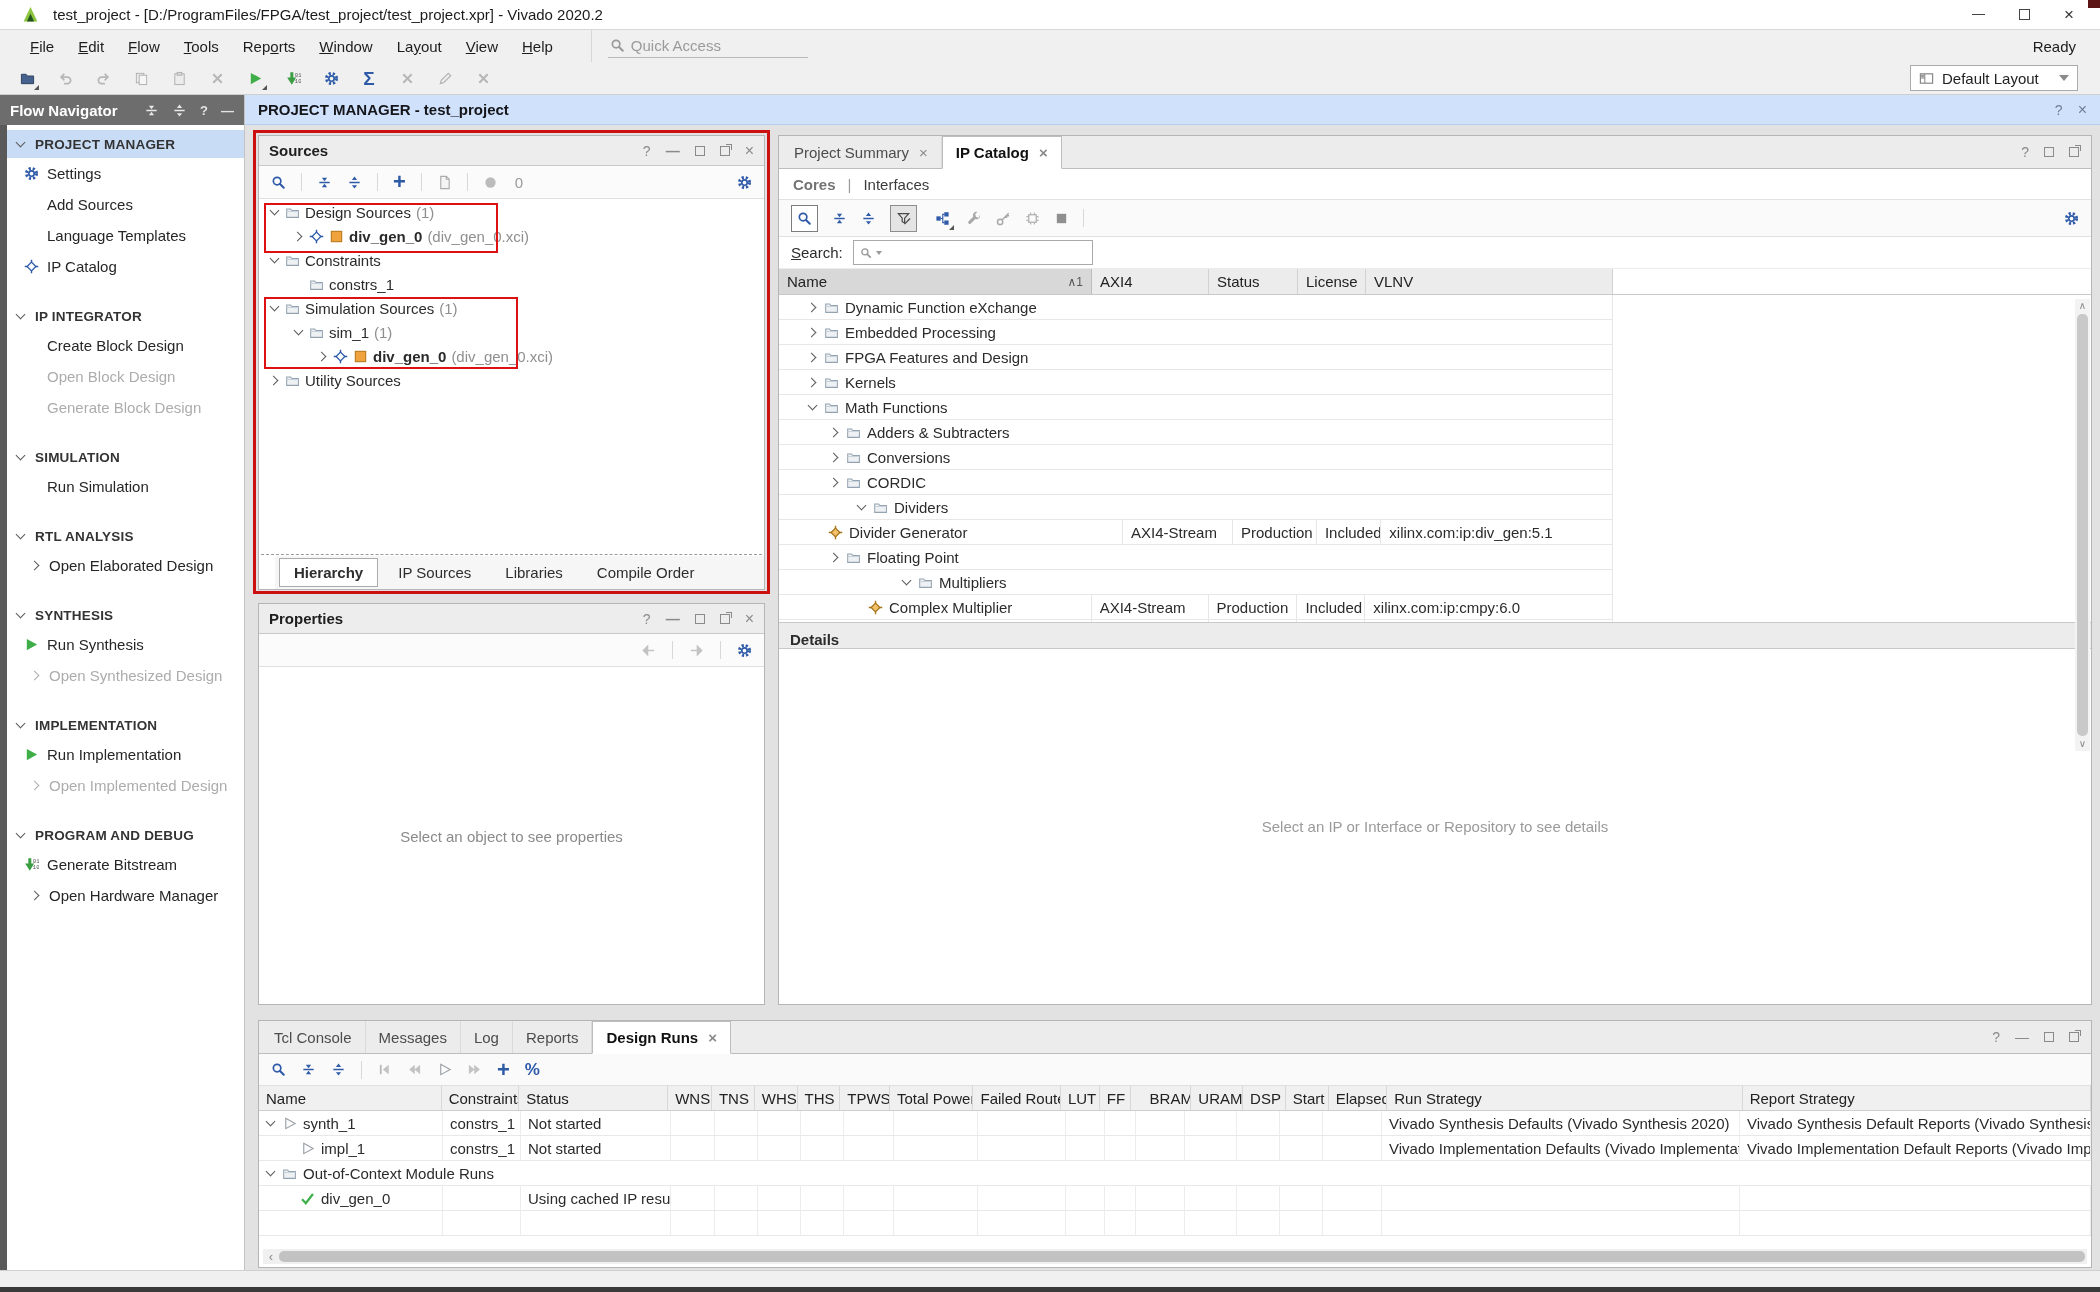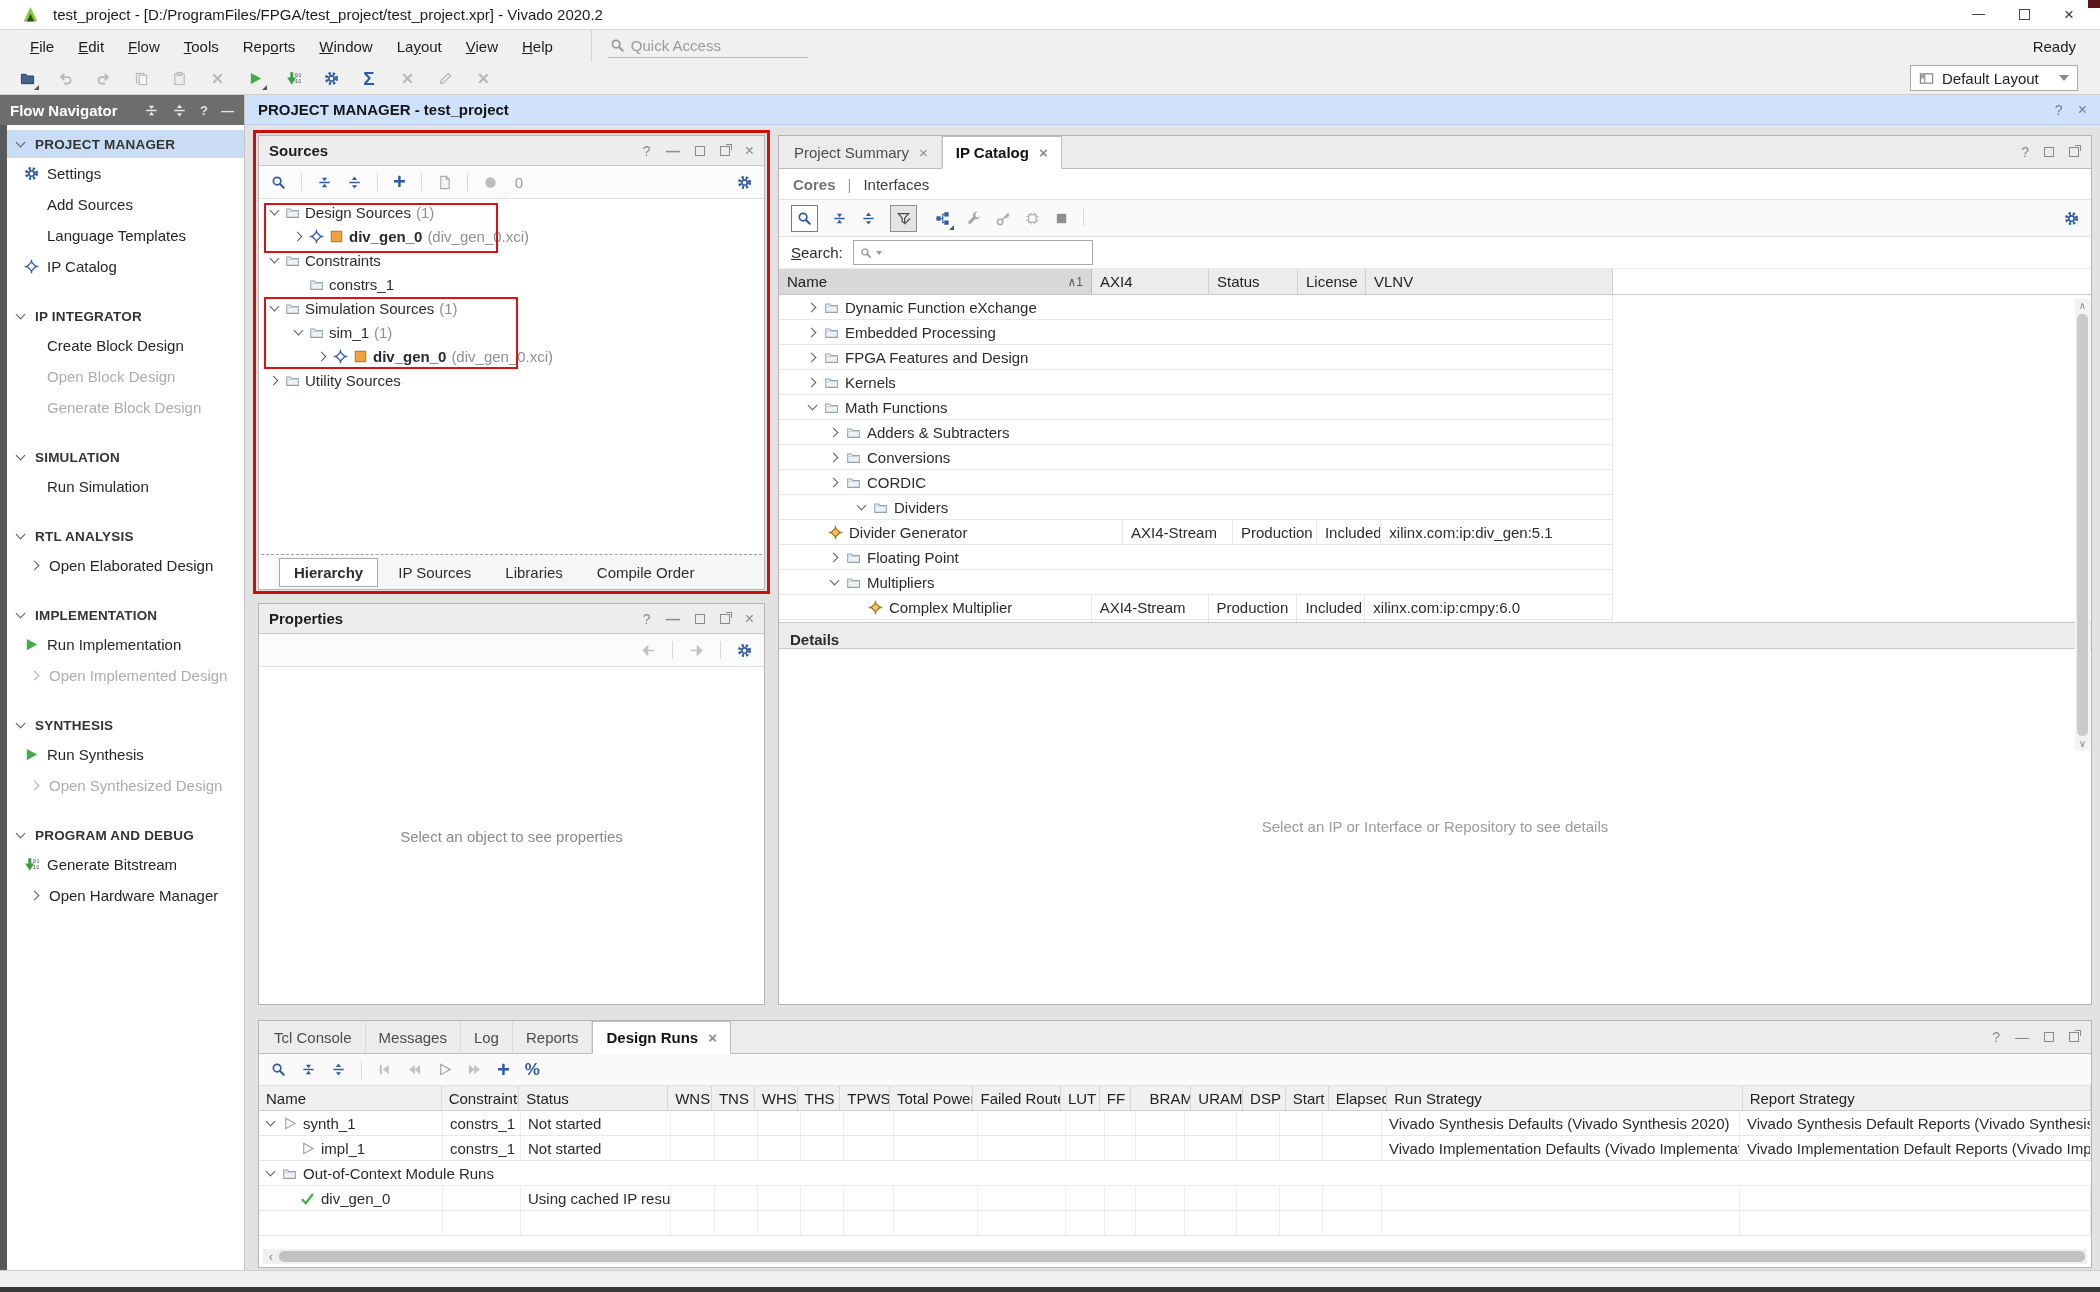--- a/index.html
+++ b/index.html
@@ -375,51 +375,51 @@
           <span>RTL ANALYSIS</span>
         </div>
         <div class="fnitem">
           <span class="chev right"></span>
           <span>Open Elaborated Design</span>
         </div>
       </div>
       <div class="fnsec">
         <div class="fnhead">
           <span class="chev down"></span>
+          <span>SYNTHESIS</span>
+        </div>
+        <div class="fnitem">
+          <span class="ic">
+            <svg viewBox="0 0 16 16">
+              <path d="M3 2l11 6-11 6z" fill="#3fae49"></path>
+            </svg>
+          </span>
+          <span>Run Synthesis</span>
+        </div>
+        <div class="fnitem dis">
+          <span class="chev right gray"></span>
+          <span>Open Synthesized Design</span>
+        </div>
+      </div>
+      <div class="fnsec">
+        <div class="fnhead">
+          <span class="chev down"></span>
           <span>IMPLEMENTATION</span>
         </div>
         <div class="fnitem">
           <span class="ic">
             <svg viewBox="0 0 16 16">
               <path d="M3 2l11 6-11 6z" fill="#3fae49"></path>
             </svg>
           </span>
           <span>Run Implementation</span>
         </div>
         <div class="fnitem dis">
           <span class="chev right gray"></span>
           <span>Open Implemented Design</span>
-        </div>
-      </div>
-      <div class="fnsec">
-        <div class="fnhead">
-          <span class="chev down"></span>
-          <span>SYNTHESIS</span>
-        </div>
-        <div class="fnitem">
-          <span class="ic">
-            <svg viewBox="0 0 16 16">
-              <path d="M3 2l11 6-11 6z" fill="#3fae49"></path>
-            </svg>
-          </span>
-          <span>Run Synthesis</span>
-        </div>
-        <div class="fnitem dis">
-          <span class="chev right gray"></span>
-          <span>Open Synthesized Design</span>
         </div>
       </div>
       <div class="fnsec">
         <div class="fnhead">
           <span class="chev down"></span>
           <span>PROGRAM AND DEBUG</span>
         </div>
         <div class="fnitem">
           <span class="ic">
             <svg viewBox="0 0 16 16">
@@ -944,21 +944,21 @@
             </svg>
           </span>
           <span>Floating Point</span>
         </div>
         <div class="ccell" style="width: 117px;"></div>
         <div class="ccell" style="width: 89px;"></div>
         <div class="ccell" style="width: 68px;"></div>
         <div class="ccell" style="width: 247px;"></div>
       </div>
       <div class="crow folder">
-        <div class="ccell cname" style="width: 313px; padding-left: 50px;">
+        <div class="ccell cname" style="width: 313px; padding-left: 74px; margin-left: 48px;">
           <span class="chev down"></span>
           <span class="ic">
             <svg viewBox="0 0 16 16">
               <path d="M1.8 4.2h4.2l1.3 1.7h7v7.3H1.8z" fill="#eef1f4" stroke="#94a3b1" stroke-width="1.1"></path>
               <path d="M1.8 6.9h12.5" stroke="#c7d0d7" stroke-width="1"></path>
             </svg>
           </span>
           <span>Multipliers</span>
         </div>
         <div class="ccell" style="width: 117px;"></div>

